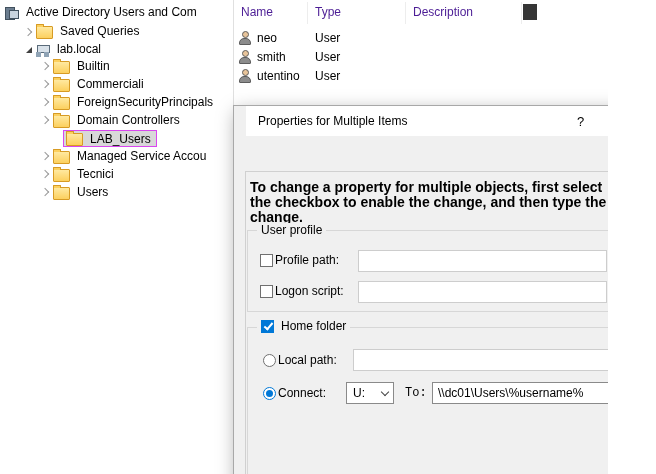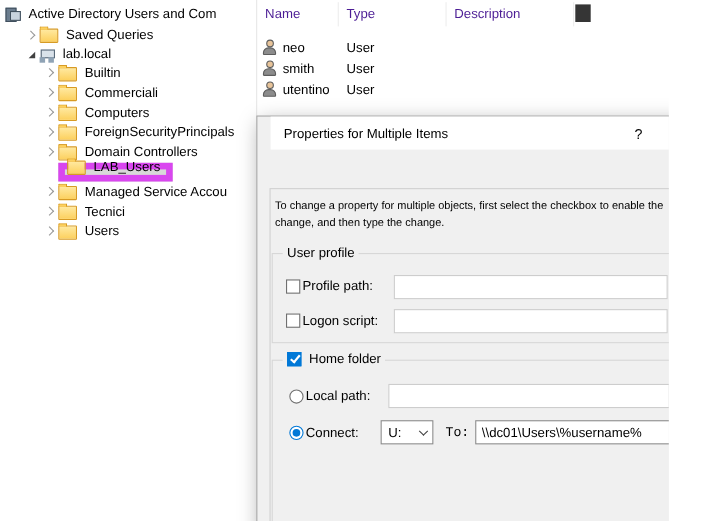--- a/index.html
+++ b/index.html
@@ -19,50 +19,50 @@
   .ic{flex:none;margin-right:5px;}
   .folder{position:relative;width:15px;height:11px;background:linear-gradient(#ffe9a0,#fcd05e);border:1px solid #d79b24;border-radius:1px;margin-top:2px;}
   .folder::before{content:"";position:absolute;top:-3px;left:-1px;width:6px;height:2px;background:#fcd05e;border:1px solid #d79b24;border-bottom:none;border-radius:1px 1px 0 0;}
   .dir-ic{position:relative;width:14px;height:13px;}
   .dir-ic::before{content:"";position:absolute;left:0;top:1px;width:8px;height:11px;background:#6b7d8f;border:1px solid #41505e;}
   .dir-ic::after{content:"";position:absolute;left:4px;top:4px;width:8px;height:7px;background:#c8d3de;border:1px solid #41505e;}
   .domain-ic{position:relative;width:14px;height:12px;}
   .domain-ic::before{content:"";position:absolute;left:1px;top:0;width:11px;height:6px;background:#d9e2ea;border:1px solid #5a6b7a;}
   .domain-ic::after{content:"";position:absolute;left:0;top:7px;width:5px;height:5px;background:#8fa3b5;box-shadow:8px 0 0 #8fa3b5;}
   .lbl{padding:1px 2px;}
-  .sel-wrap{display:inline-flex;align-items:flex-end;background:#d8d8d8;border:6px solid #d946ef;padding:0 3px 0 2px;height:17px;box-sizing:border-box;}
+  .sel-wrap{display:inline-flex;align-items:flex-start;background:#d8d8d8;border:1px solid #d946ef;padding:0 3px 0 2px;height:17px;box-sizing:border-box;margin-left:10px;}
 
   
   .list-panel{position:absolute;left:234px;top:0;width:422px;height:474px;background:#fff;}
   .list-header{position:absolute;left:0;top:2px;height:22px;display:flex;width:100%;color:#4c1d95;}
   .hcell{padding:3px 0 0 7px;border-right:1px solid #ededed;height:22px;box-sizing:border-box;}
   .hc1{width:74px;}
   .hc2{width:98px;}
   .hc3{width:116px;}
   .header-block{position:absolute;left:289px;top:4px;width:14px;height:16px;background:#353535;}
   .list-rows{position:absolute;left:0;top:31px;width:100%;}
-  .list-row{display:flex;align-items:flex-end;height:19px;}
+  .list-row{display:flex;align-items:flex-start;height:19px;}
   .rc1{width:74px;display:flex;align-items:center;padding-left:5px;box-sizing:border-box;}
   .rc2{width:98px;padding-left:7px;box-sizing:border-box;}
   .rc3{width:116px;padding-left:7px;box-sizing:border-box;}
   .user-ic{position:relative;width:13px;height:14px;margin-right:5px;flex:none;}
   .user-ic::before{content:"";position:absolute;top:0;left:3px;width:5px;height:5px;border-radius:50%;background:#e8c49a;border:1px solid #5d5d5d;}
   .user-ic::after{content:"";position:absolute;bottom:0;left:0;width:10px;height:5px;border-radius:5px 5px 1px 1px;background:#8c8c8c;border:1px solid #5d5d5d;}
 
   
   .dialog{position:absolute;left:233px;top:105px;width:399px;height:380px;background:#f0f0f0;border:1px solid #a8a8a8;box-shadow:3px 6px 18px rgba(0,0,0,0.35);}
   .titlebar{position:absolute;left:0;top:0;right:0;height:30px;background:#fff;display:flex;align-items:center;margin-left:12px;}
   .dlg-title{padding-left:12px;}
   .tb-btns{margin-left:auto;display:flex;height:100%;}
   .tb-btn{width:35px;height:100%;display:flex;align-items:center;justify-content:center;font-size:13px;cursor:default;}
   .tabs{position:absolute;left:11px;top:44px;display:flex;align-items:flex-end;z-index:2;}
   .tab{height:20px;padding:3px 8px 0;background:linear-gradient(#f4f4f4,#e7e7e7);border:1px solid #d0d0d0;border-bottom:none;margin-right:1px;box-sizing:border-box;}
   .tab.active{height:23px;background:#f0f0f0;border:1px solid #c9c9c9;border-bottom:1px solid #f0f0f0;margin-bottom:-1px;padding-top:5px;}
   .tabpage{position:absolute;left:11px;top:65px;width:377px;height:314px;border:1px solid #d0d0d0;background:#f0f0f0;}
-  .dlg-desc{position:absolute;left:16px;top:74px;width:368px;font-size:10px;line-height:15px;color:#000;}
+  .dlg-desc{position:absolute;left:16px;top:74px;width:368px;font-size:14px;line-height:15px;color:#000;font-weight:bold;}
   .groupbox{position:absolute;border:1px solid #d7d7d7;}
   .gb-user{left:13px;top:124px;width:373px;height:80px;}
   .gb-home{left:13px;top:221px;width:373px;height:158px;}
   .gb-label{position:absolute;top:-8px;left:9px;background:#f0f0f0;padding:0 4px;}
   .gb-label.hf{display:flex;align-items:center;gap:7px;top:-9px;}
   .cbx{width:13px;height:13px;background:#fff;border:1px solid #707070;flex:none;display:inline-block;position:relative;box-sizing:border-box;}
   .cbx.checked{background:#0078d7;border-color:#0078d7;}
   .cbx.checked::after{content:"";position:absolute;left:2px;top:2px;width:7px;height:3px;border-left:2px solid #fff;border-bottom:2px solid #fff;transform:rotate(-50deg);}
   .rad{width:13px;height:13px;border-radius:50%;background:#fff;border:1px solid #707070;flex:none;position:relative;box-sizing:border-box;}
   .rad.selected{border-color:#0078d7;}
@@ -106,27 +106,20 @@
         </span>
       <span class="ic folder"></span>
       <span class="lbl">Builtin</span>
     </div>
     <div class="tree-row ind2">
       <span class="chev">
           <span class="chev-right"></span>
         </span>
       <span class="ic folder"></span>
       <span class="lbl">Commerciali</span>
-    </div>
-    <div class="tree-row ind2">
-      <span class="chev">
-          <span class="chev-right"></span>
-        </span>
-      <span class="ic folder"></span>
-      <span class="lbl">Computers</span>
     </div>
     <div class="tree-row ind2">
       <span class="chev">
           <span class="chev-right"></span>
         </span>
       <span class="ic folder"></span>
       <span class="lbl">ForeignSecurityPrincipals</span>
     </div>
     <div class="tree-row ind2">
       <span class="chev">

